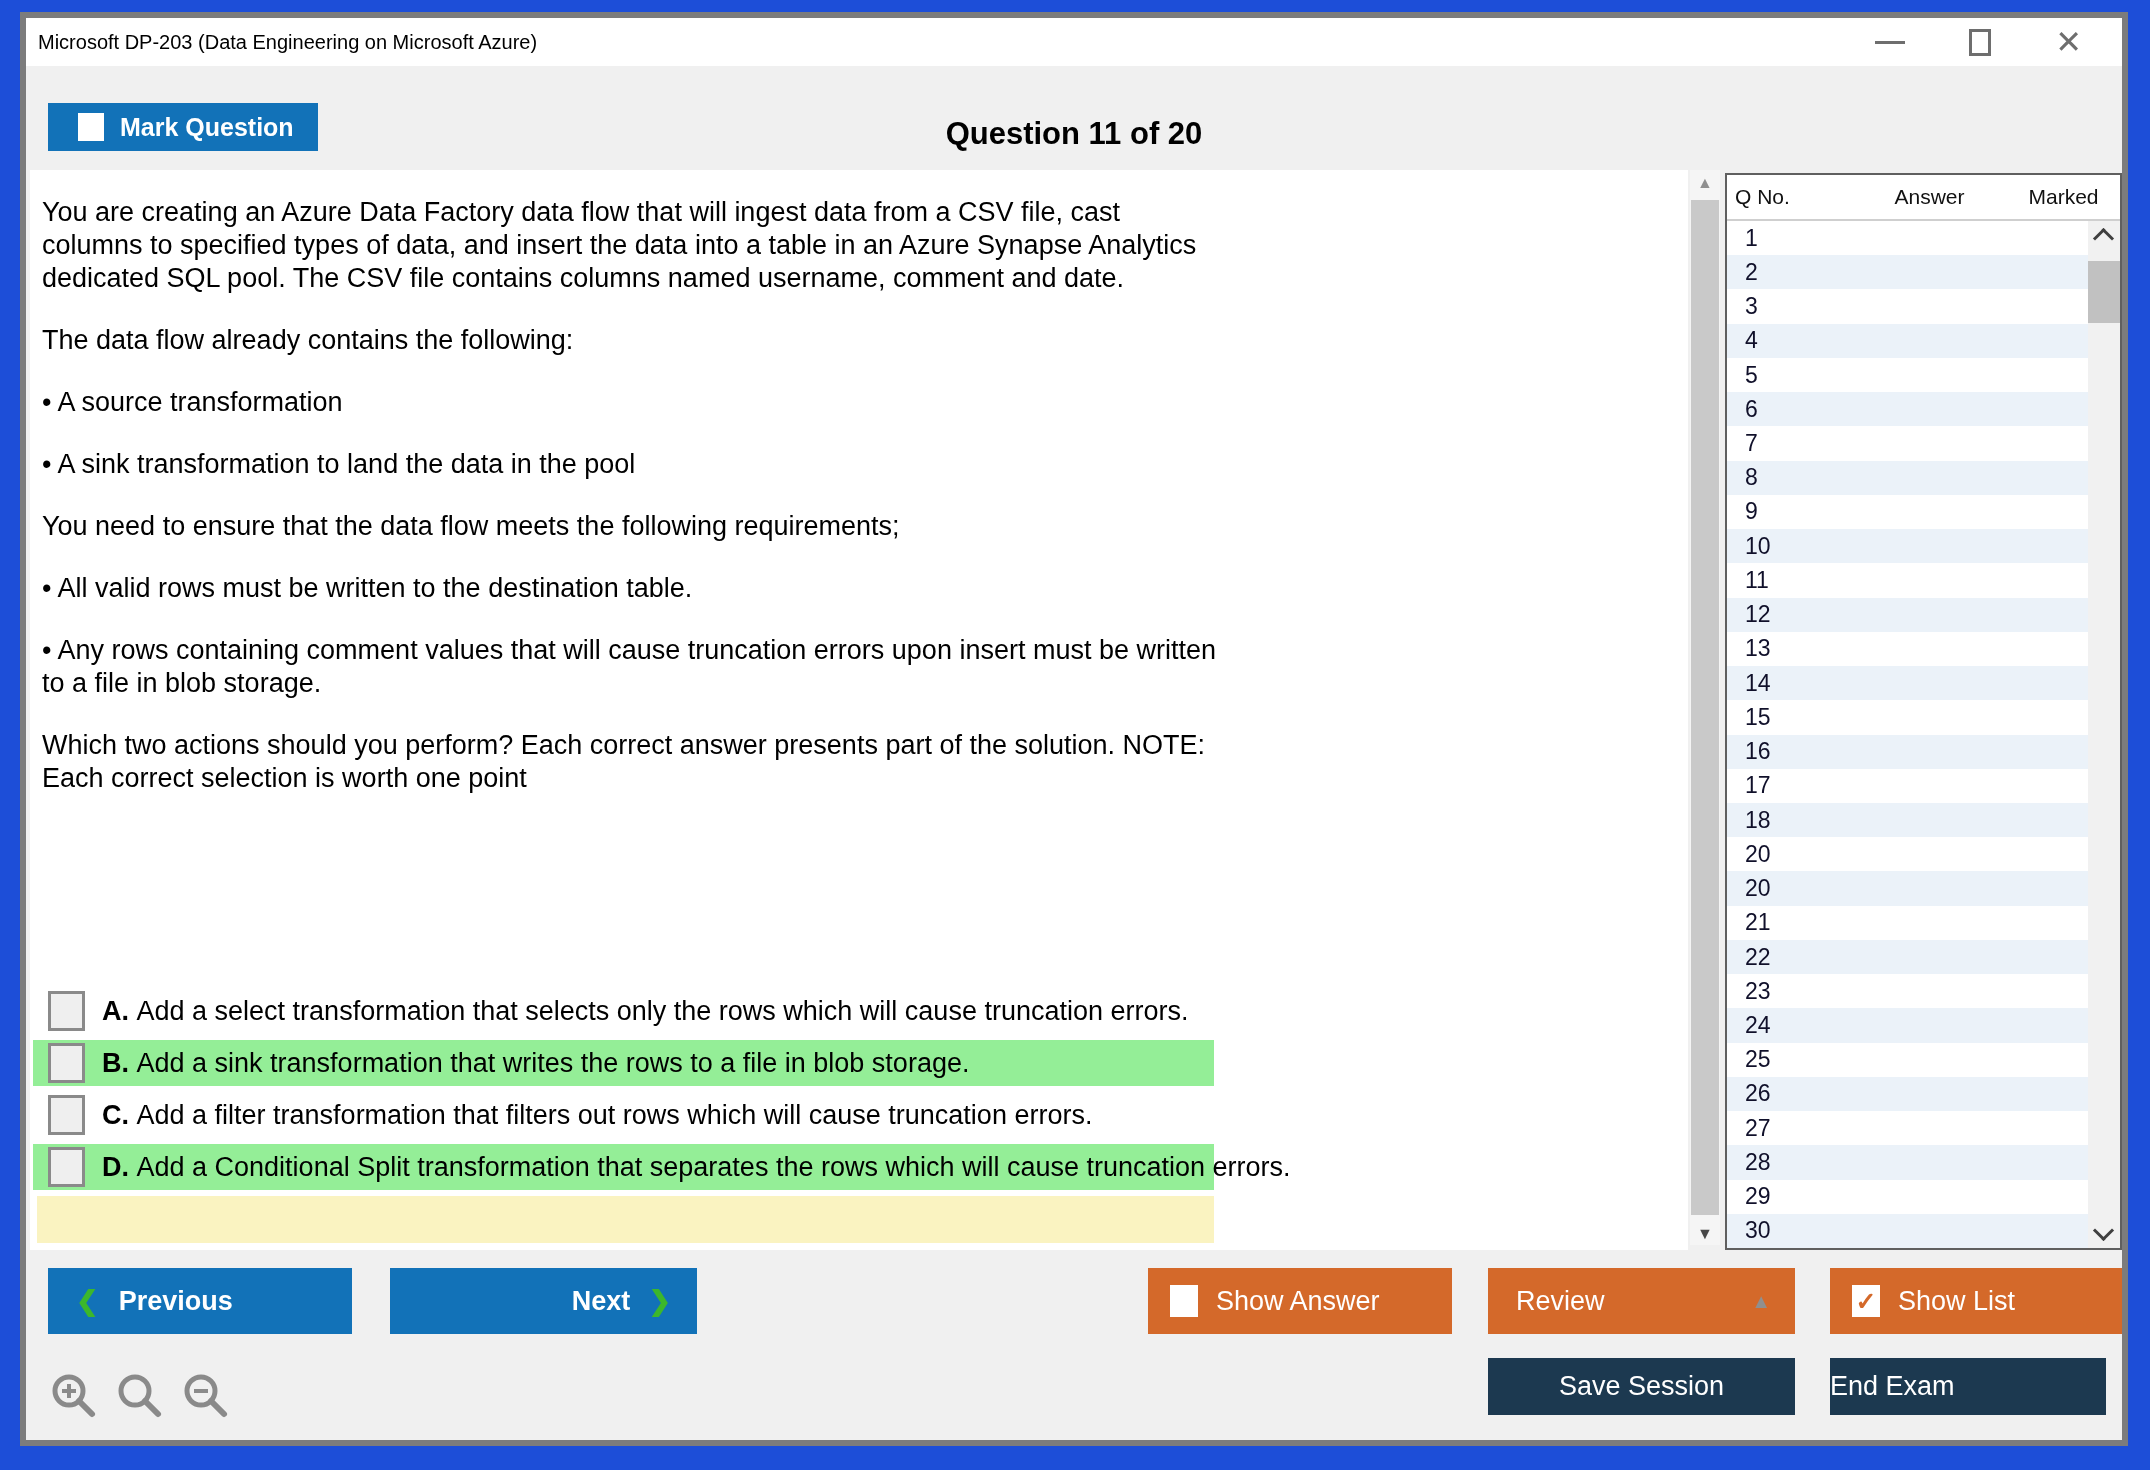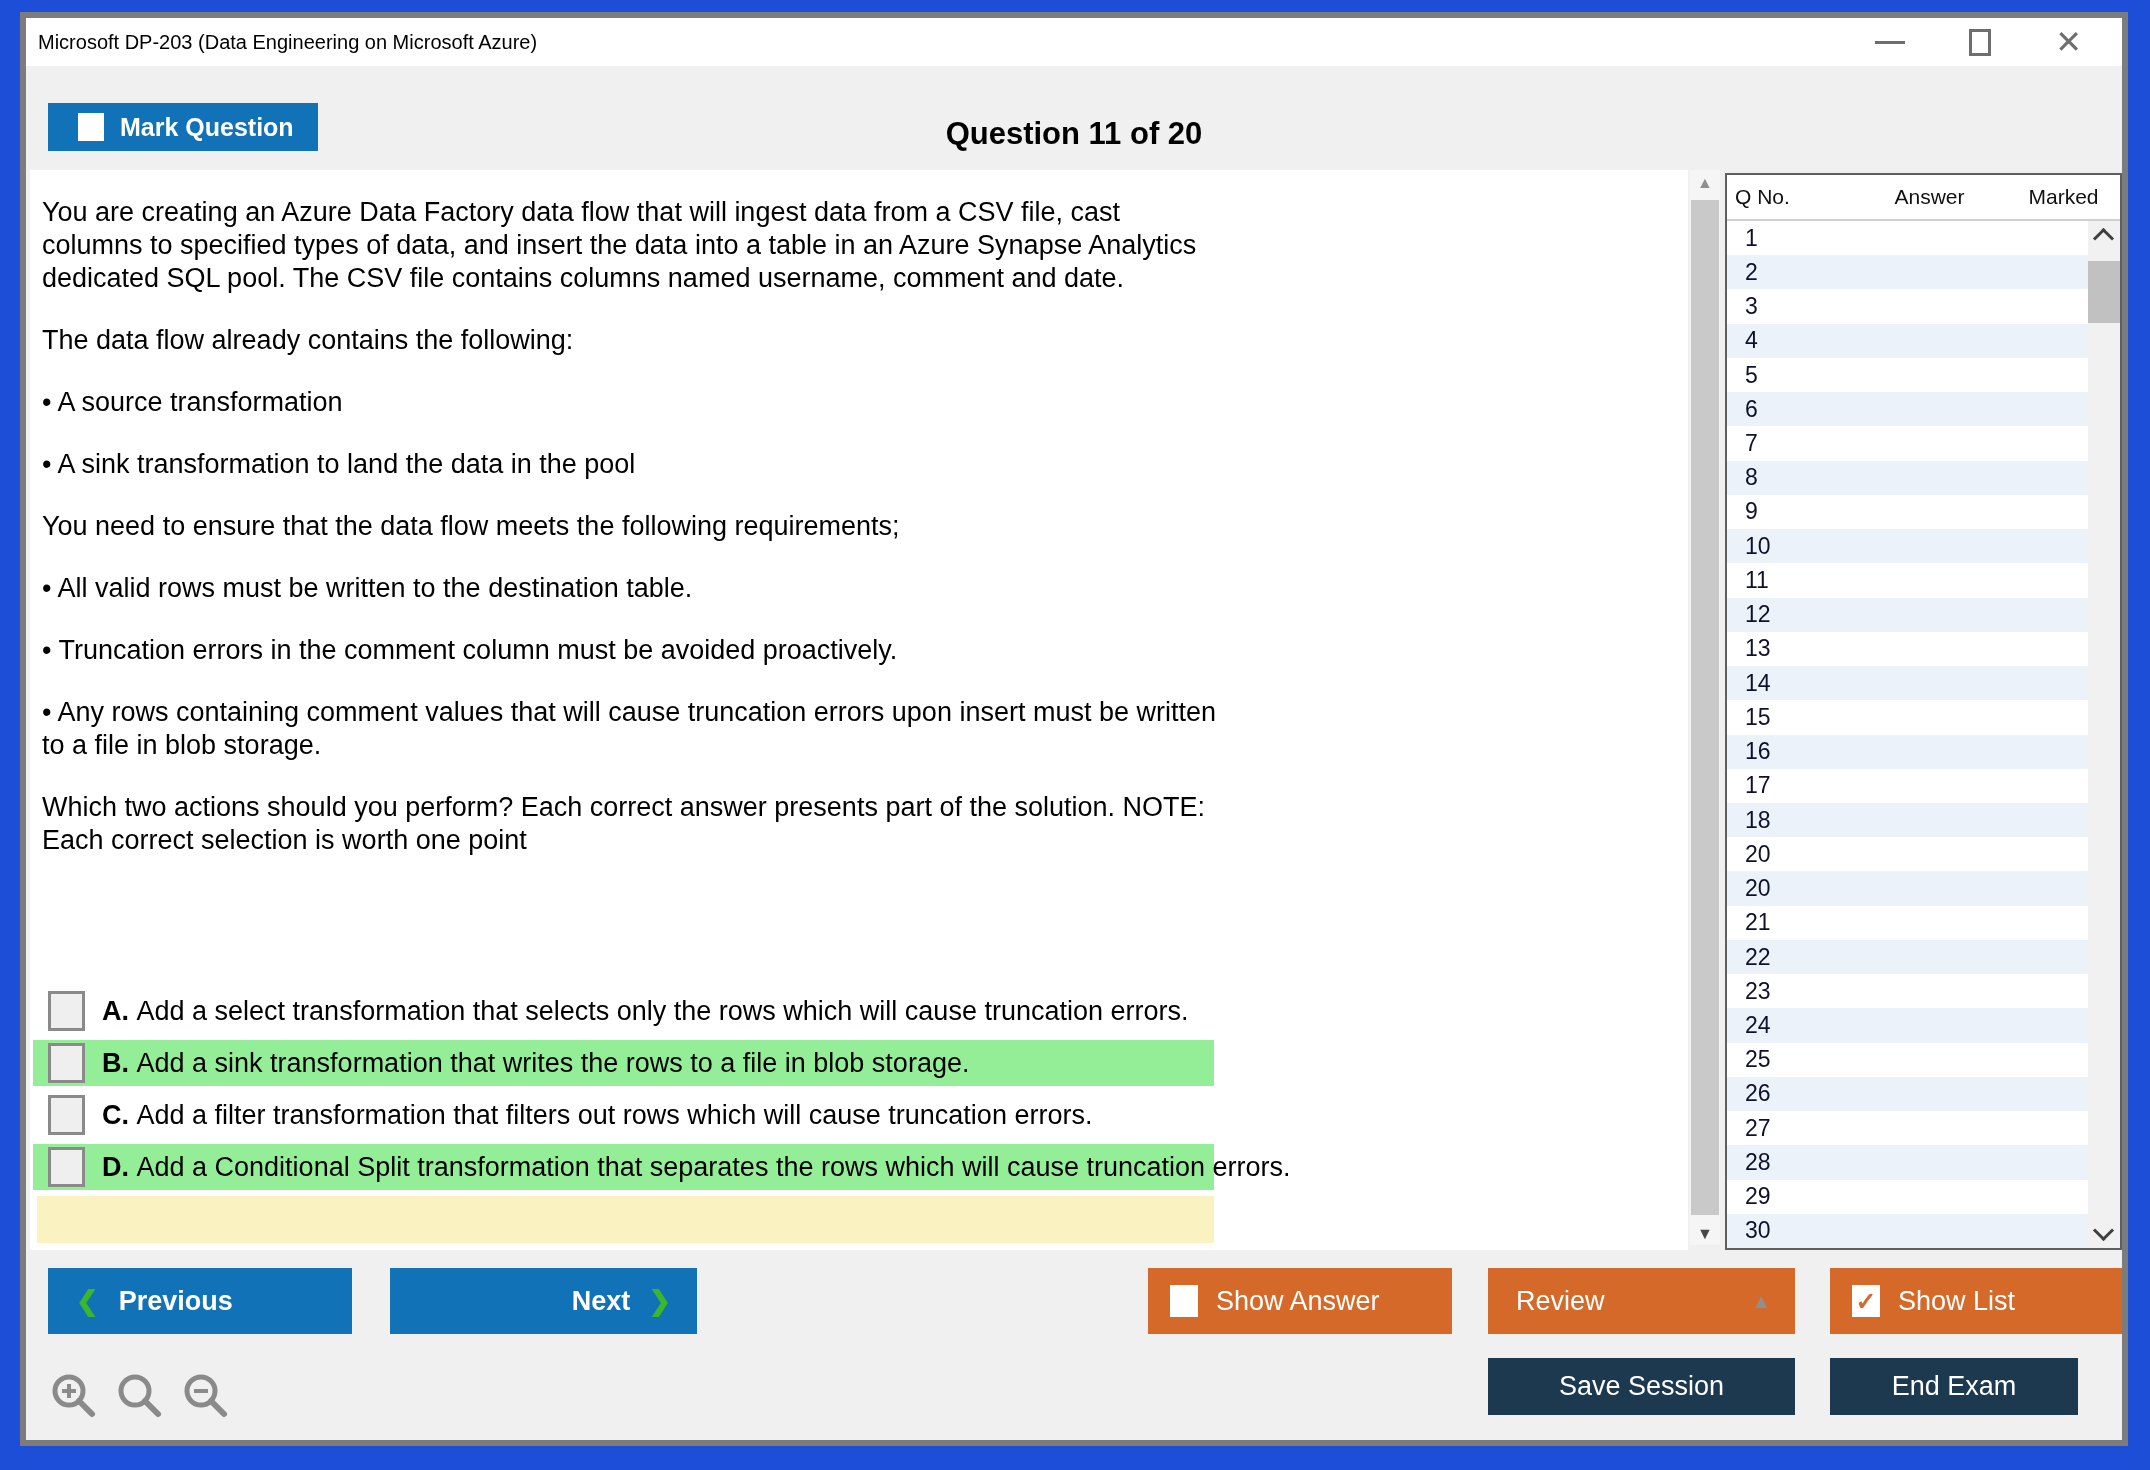--- a/index.html
+++ b/index.html
@@ -63,21 +63,21 @@
   .btn-next{left:364px;top:1250px;width:307px;height:66px;background:var(--blue);justify-content:flex-end;padding-right:26px;gap:18px;font-weight:bold;font-size:27px;}
   .chevron{color:#3cb72c;font-weight:bold;font-size:27px;}
   .btn-show-answer{left:1122px;top:1250px;width:304px;height:66px;background:var(--orange);padding-left:22px;gap:18px;font-size:27px;}
   .cb-white{width:28px;height:32px;background:#fff;flex:0 0 auto;}
   .btn-review{left:1462px;top:1250px;width:307px;height:66px;background:var(--orange);padding-left:28px;font-size:27px;}
   .review-arrow{margin-left:auto;padding-right:24px;color:#8f8f8f;font-size:20px;}
   .btn-show-list{left:1804px;top:1250px;width:292px;height:66px;background:var(--orange);padding-left:22px;gap:18px;font-size:27px;}
   .cb-checked{width:28px;height:32px;background:#fff;display:flex;align-items:center;justify-content:center;
               color:var(--orange);font-weight:bold;font-size:25px;flex:0 0 auto;}
   .btn-save{left:1462px;top:1340px;width:307px;height:57px;background:var(--navy);justify-content:center;font-size:27px;}
-  .btn-end{left:1804px;top:1340px;width:248px;height:57px;background:var(--navy);justify-content:center;font-size:27px;}
+  .btn-end{left:1804px;top:1340px;width:276px;height:57px;background:var(--navy);justify-content:flex-start;font-size:27px;}
   .zoombar{position:absolute;left:22px;top:1352px;display:flex;gap:14px;}
   .zoombar svg{display:block;cursor:pointer;}
 </style>
 </head>
 <body>
 
 <div class="screen">
   <div class="window">
 
     <div class="titlebar">
@@ -96,21 +96,20 @@
     <div class="qcounter">Question 11 of 20</div>
 
     <div class="qpanel">
       <div class="qtext">
           <p class="qblock">You are creating an Azure Data Factory data flow that will ingest data from a CSV file, cast columns to specified types of data, and insert the data into a table in an Azure Synapse Analytics dedicated SQL pool. The CSV file contains columns named username, comment and date.</p>
           <p class="qblock">The data flow already contains the following:</p>
           <p class="qblock">• A source transformation</p>
           <p class="qblock">• A sink transformation to land the data in the pool</p>
           <p class="qblock">You need to ensure that the data flow meets the following requirements;</p>
           <p class="qblock">• All valid rows must be written to the destination table.</p>
-          <p class="qblock">• Truncation errors in the comment column must be avoided proactively.</p>
           <p class="qblock">• Any rows containing comment values that will cause truncation errors upon insert must be written to a file in blob storage.</p>
           <p class="qblock">Which two actions should you perform? Each correct answer presents part of the solution. NOTE: Each correct selection is worth one point</p>
         </div>
       <div class="options">
           <div class="option">
             <span class="opt-checkbox"></span>
             <span class="opt-text"><b>A. </b>Add a select transformation that selects only the rows which will cause truncation errors.</span>
           </div>
           <div class="option highlighted">
             <span class="opt-checkbox"></span>

